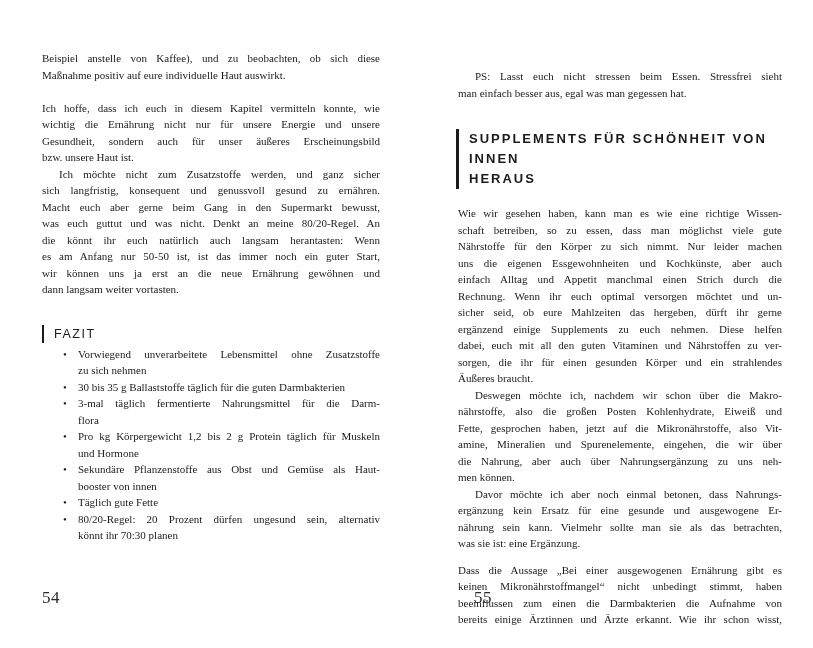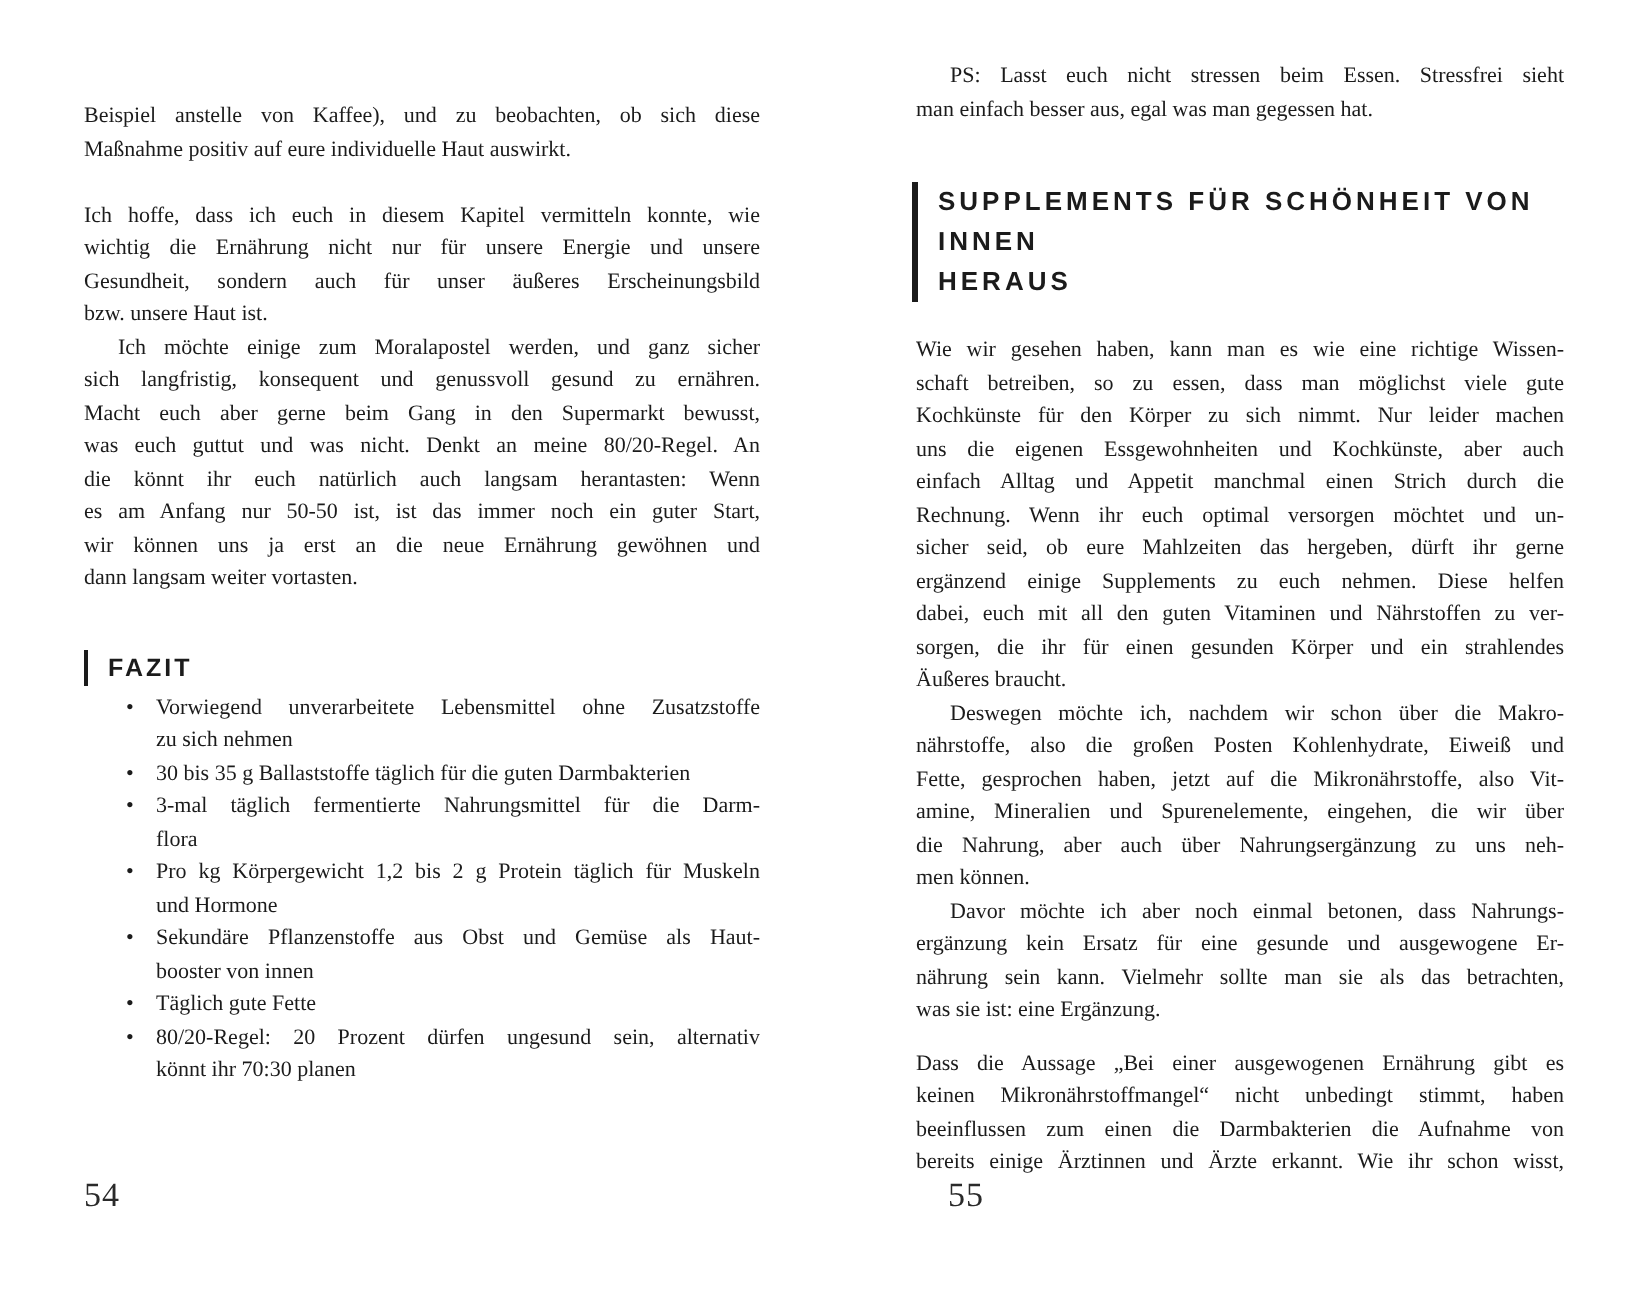--- a/index.html
+++ b/index.html
@@ -9,40 +9,40 @@
     position: relative;
     overflow: hidden;
     font-family: "Liberation Serif", "DejaVu Serif", serif;
     color: #1b1b1b;
   }
   .page {
     position: absolute;
     top: 0;
   }
   .page-left  { left: 42px;  width: 338px; padding-top: 50px; }
-  .page-right { left: 458px; width: 324px; padding-top: 30px; }
+  .page-right { left: 458px; width: 324px; padding-top: 68px; }
 
   .para { margin: 0; }
   .para.gap-before { margin-top: 16.5px; }
   .para.gap-before-sm { margin-top: 10px; }
 
   .tl {
     font-size: 11px;
     line-height: 16.5px;
     white-space: nowrap;
     text-align: justify;
     text-align-last: justify;
   }
   .tl.end { text-align: left; text-align-last: left; }
   .tl.ind { text-indent: 17px; }
 
   .fazit-heading {
     margin: 27px 0 3px 0;
     font-family: "Liberation Sans", "DejaVu Sans", sans-serif;
-    font-weight: bold;
+    font-weight: normal;
     font-size: 12.5px;
     line-height: 18px;
     letter-spacing: 1.5px;
     border-left: 2px solid #1b1b1b;
     padding-left: 10px;
   }
   .section-heading {
     margin: 28px 0 16px -2px;
     font-family: "Liberation Sans", "DejaVu Sans", sans-serif;
     font-weight: bold;
@@ -81,21 +81,21 @@
       <div class="tl">Beispiel anstelle von Kaffee), und zu beobachten, ob sich diese</div>
       <div class="tl end">Maßnahme positiv auf eure individuelle Haut auswirkt.</div>
     </div>
   <div class="para gap-before">
       <div class="tl">Ich hoffe, dass ich euch in diesem Kapitel vermitteln konnte, wie</div>
       <div class="tl">wichtig die Ernährung nicht nur für unsere Energie und unsere</div>
       <div class="tl">Gesundheit, sondern auch für unser äußeres Erscheinungsbild</div>
       <div class="tl end">bzw. unsere Haut ist.</div>
     </div>
   <div class="para">
-      <div class="tl ind">Ich möchte einige zum Moralapostel werden, und ganz sicher</div>
+      <div class="tl ind">Ich möchte nicht zum Zusatzstoffe werden, und ganz sicher</div>
       <div class="tl">sich langfristig, konsequent und genussvoll gesund zu ernähren.</div>
       <div class="tl">Macht euch aber gerne beim Gang in den Supermarkt bewusst,</div>
       <div class="tl">was euch guttut und was nicht. Denkt an meine 80/20-Regel. An</div>
       <div class="tl">die könnt ihr euch natürlich auch langsam herantasten: Wenn</div>
       <div class="tl">es am Anfang nur 50-50 ist, ist das immer noch ein guter Start,</div>
       <div class="tl">wir können uns ja erst an die neue Ernährung gewöhnen und</div>
       <div class="tl end">dann langsam weiter vortasten.</div>
     </div>
   <h2 class="fazit-heading">FAZIT</h2>
   <div class="bullet-list">
@@ -153,21 +153,21 @@
 <div class="page page-right">
   <div class="para">
       <div class="tl ind">PS: Lasst euch nicht stressen beim Essen. Stressfrei sieht</div>
       <div class="tl end">man einfach besser aus, egal was man gegessen hat.</div>
     </div>
   <h2 class="section-heading">SUPPLEMENTS FÜR SCHÖNHEIT VON INNEN
 HERAUS</h2>
   <div class="para">
       <div class="tl">Wie wir gesehen haben, kann man es wie eine richtige Wissen-</div>
       <div class="tl">schaft betreiben, so zu essen, dass man möglichst viele gute</div>
-      <div class="tl">Kochkünste für den Körper zu sich nimmt. Nur leider machen</div>
+      <div class="tl">Nährstoffe für den Körper zu sich nimmt. Nur leider machen</div>
       <div class="tl">uns die eigenen Essgewohnheiten und Kochkünste, aber auch</div>
       <div class="tl">einfach Alltag und Appetit manchmal einen Strich durch die</div>
       <div class="tl">Rechnung. Wenn ihr euch optimal versorgen möchtet und un-</div>
       <div class="tl">sicher seid, ob eure Mahlzeiten das hergeben, dürft ihr gerne</div>
       <div class="tl">ergänzend einige Supplements zu euch nehmen. Diese helfen</div>
       <div class="tl">dabei, euch mit all den guten Vitaminen und Nährstoffen zu ver-</div>
       <div class="tl">sorgen, die ihr für einen gesunden Körper und ein strahlendes</div>
       <div class="tl end">Äußeres braucht.</div>
     </div>
   <div class="para">

